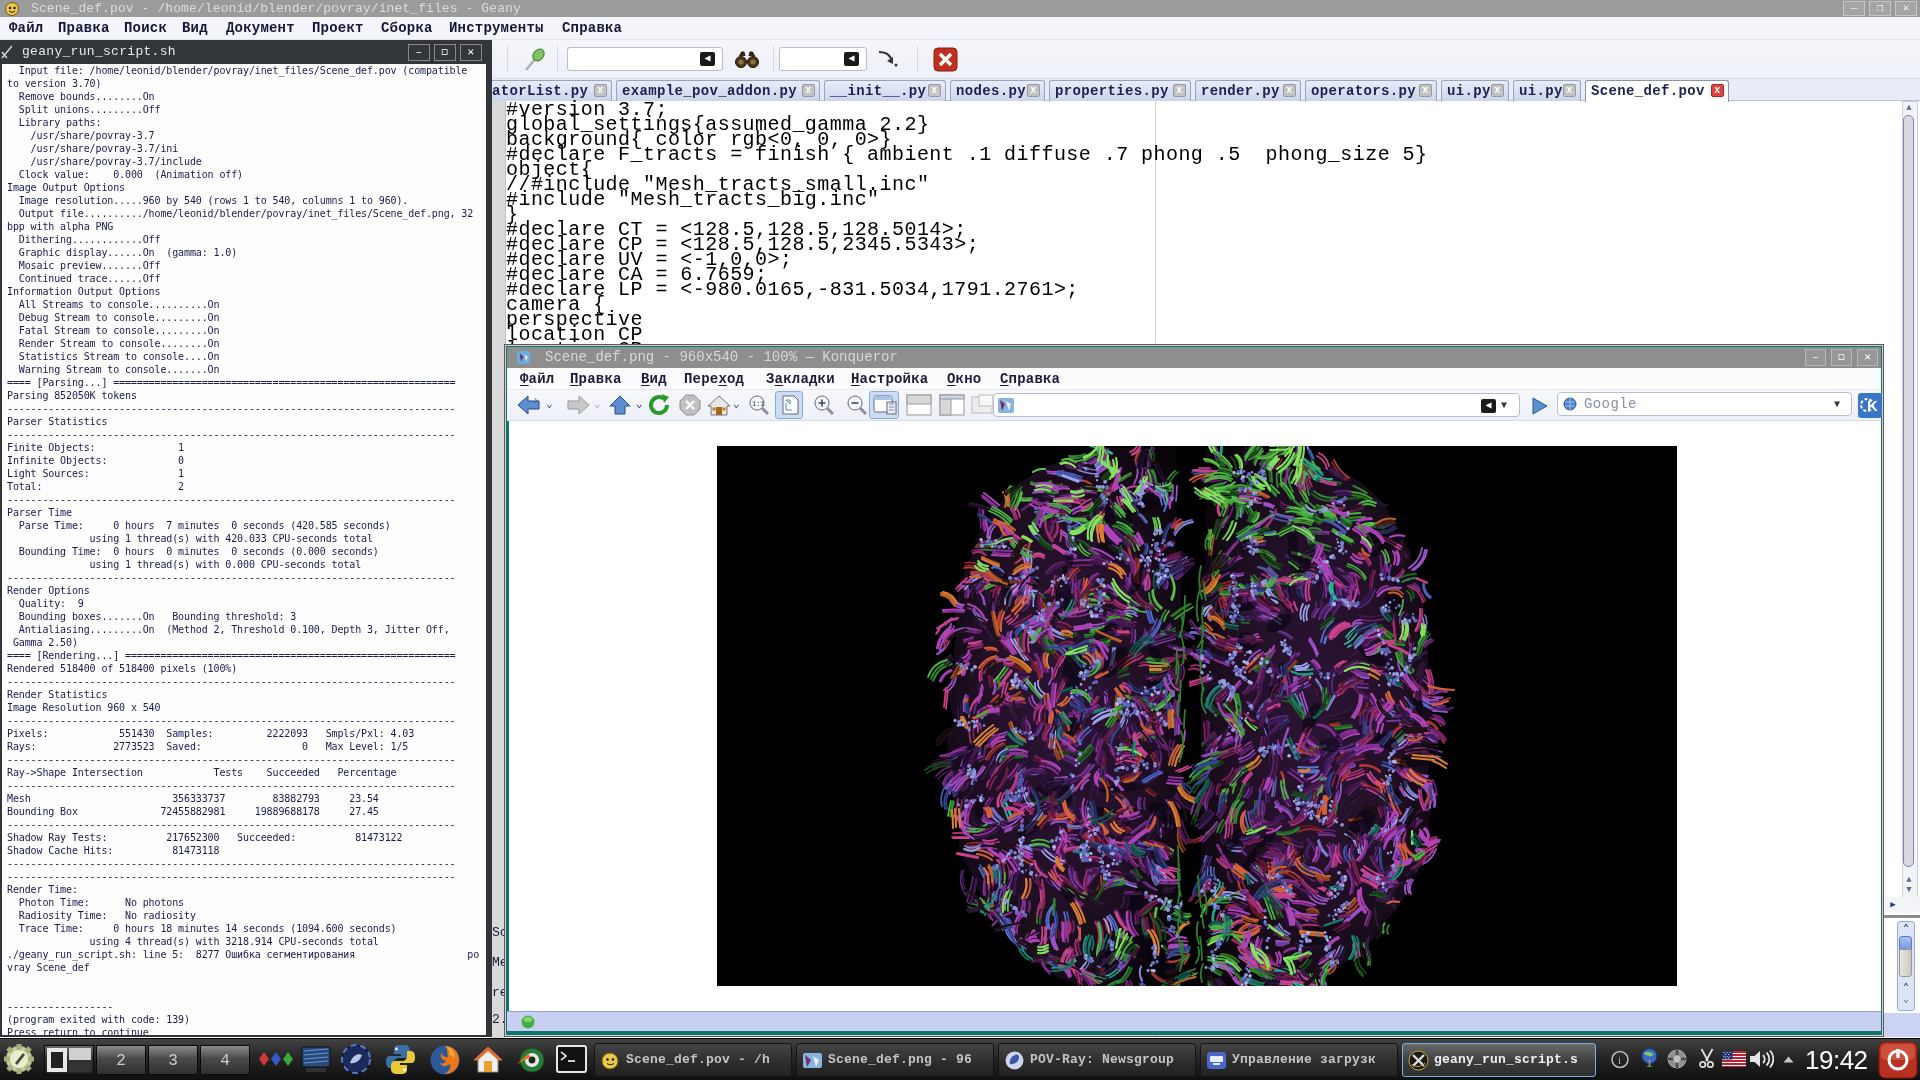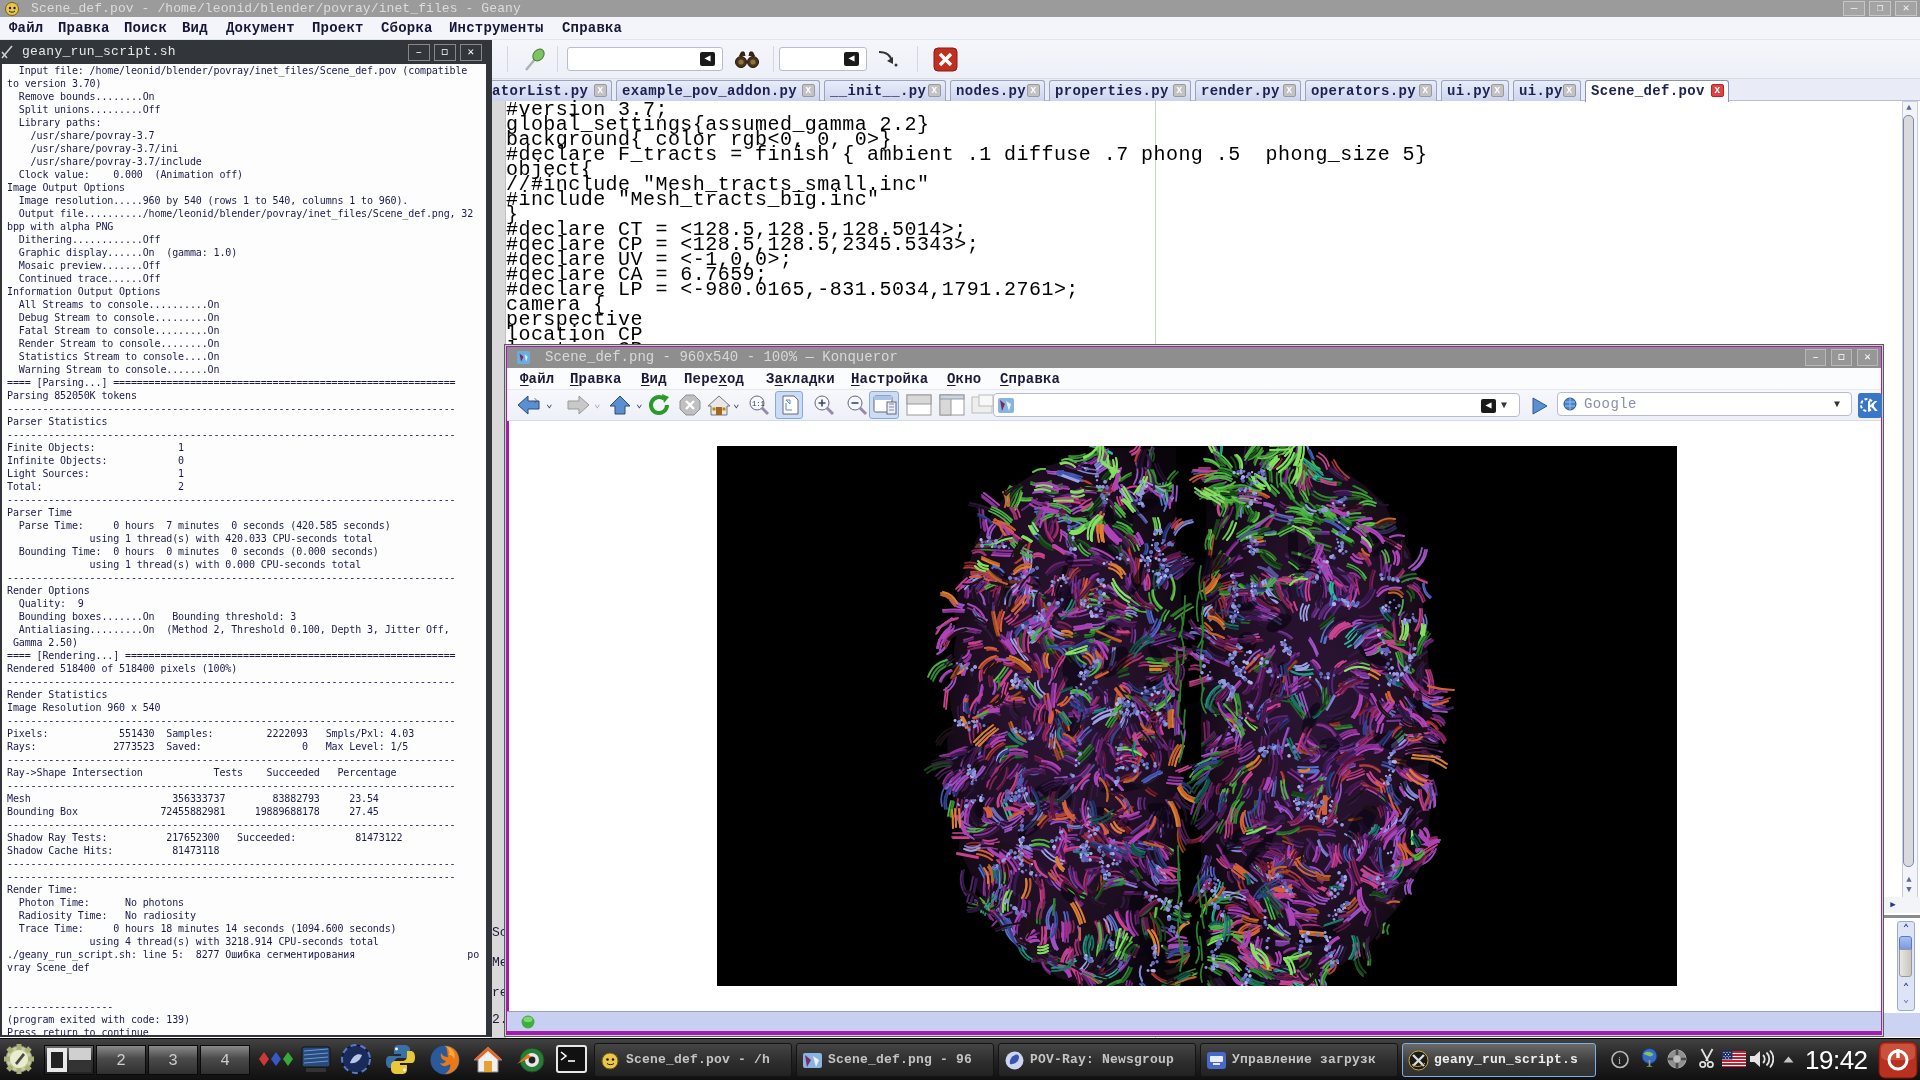--- a/index.html
+++ b/index.html
@@ -43,21 +43,21 @@
 #term{left:0;top:40px;width:492px;height:997px;background:#32353a}
 #term-title{position:absolute;left:0;top:0;width:100%;height:24px;background:#32353a;
   color:#e8e8e8;font-size:13px;line-height:24px;font-weight:normal;letter-spacing:.3px}
 .ttb{position:absolute;top:4px;width:22px;height:17px;border:1px solid #888;background:#33373d;
   color:#fff;text-align:center;line-height:15px;font-size:11px}
 #term-body{position:absolute;left:2px;top:24px;width:484px;height:971px;background:#fdfdfd;
   overflow:hidden}
 #term-pre{position:absolute;left:5px;top:0px;font-size:10px;line-height:13px;color:#191950;
   white-space:pre;letter-spacing:-.12px}
 
-#kq{left:504px;top:344px;width:1380px;height:693px;background:#a21caf;
+#kq{left:504px;top:344px;width:1380px;height:693px;background:#0f766e;
   border:1px solid #5a5a5a;box-shadow:0 0 0 1px #cfcfcf inset}
 #kq-title{position:absolute;left:2px;top:2px;width:1374px;height:21px;background:#8e8e8e;
   color:#d8d8d8;font-size:14px;line-height:21px}
 .kqb{position:absolute;top:2px;width:21px;height:17px;background:#979797;
   border:1px solid #b8b8b8;color:#fff;text-align:center;line-height:15px;font-size:11px}
 #kq-menu{position:absolute;left:2px;top:23px;width:1374px;height:22px;background:#fbfcfe;
   color:#1a1a3a;font-size:14px;line-height:22px;letter-spacing:.2px;border-bottom:1px solid #e8e8ee;font-weight:bold}
 #kq-menu span{position:absolute;top:0}
 #kq-menu u{text-decoration-thickness:1px;text-underline-offset:2px}
 #kq-tool{position:absolute;left:2px;top:45px;width:1374px;height:31px;

